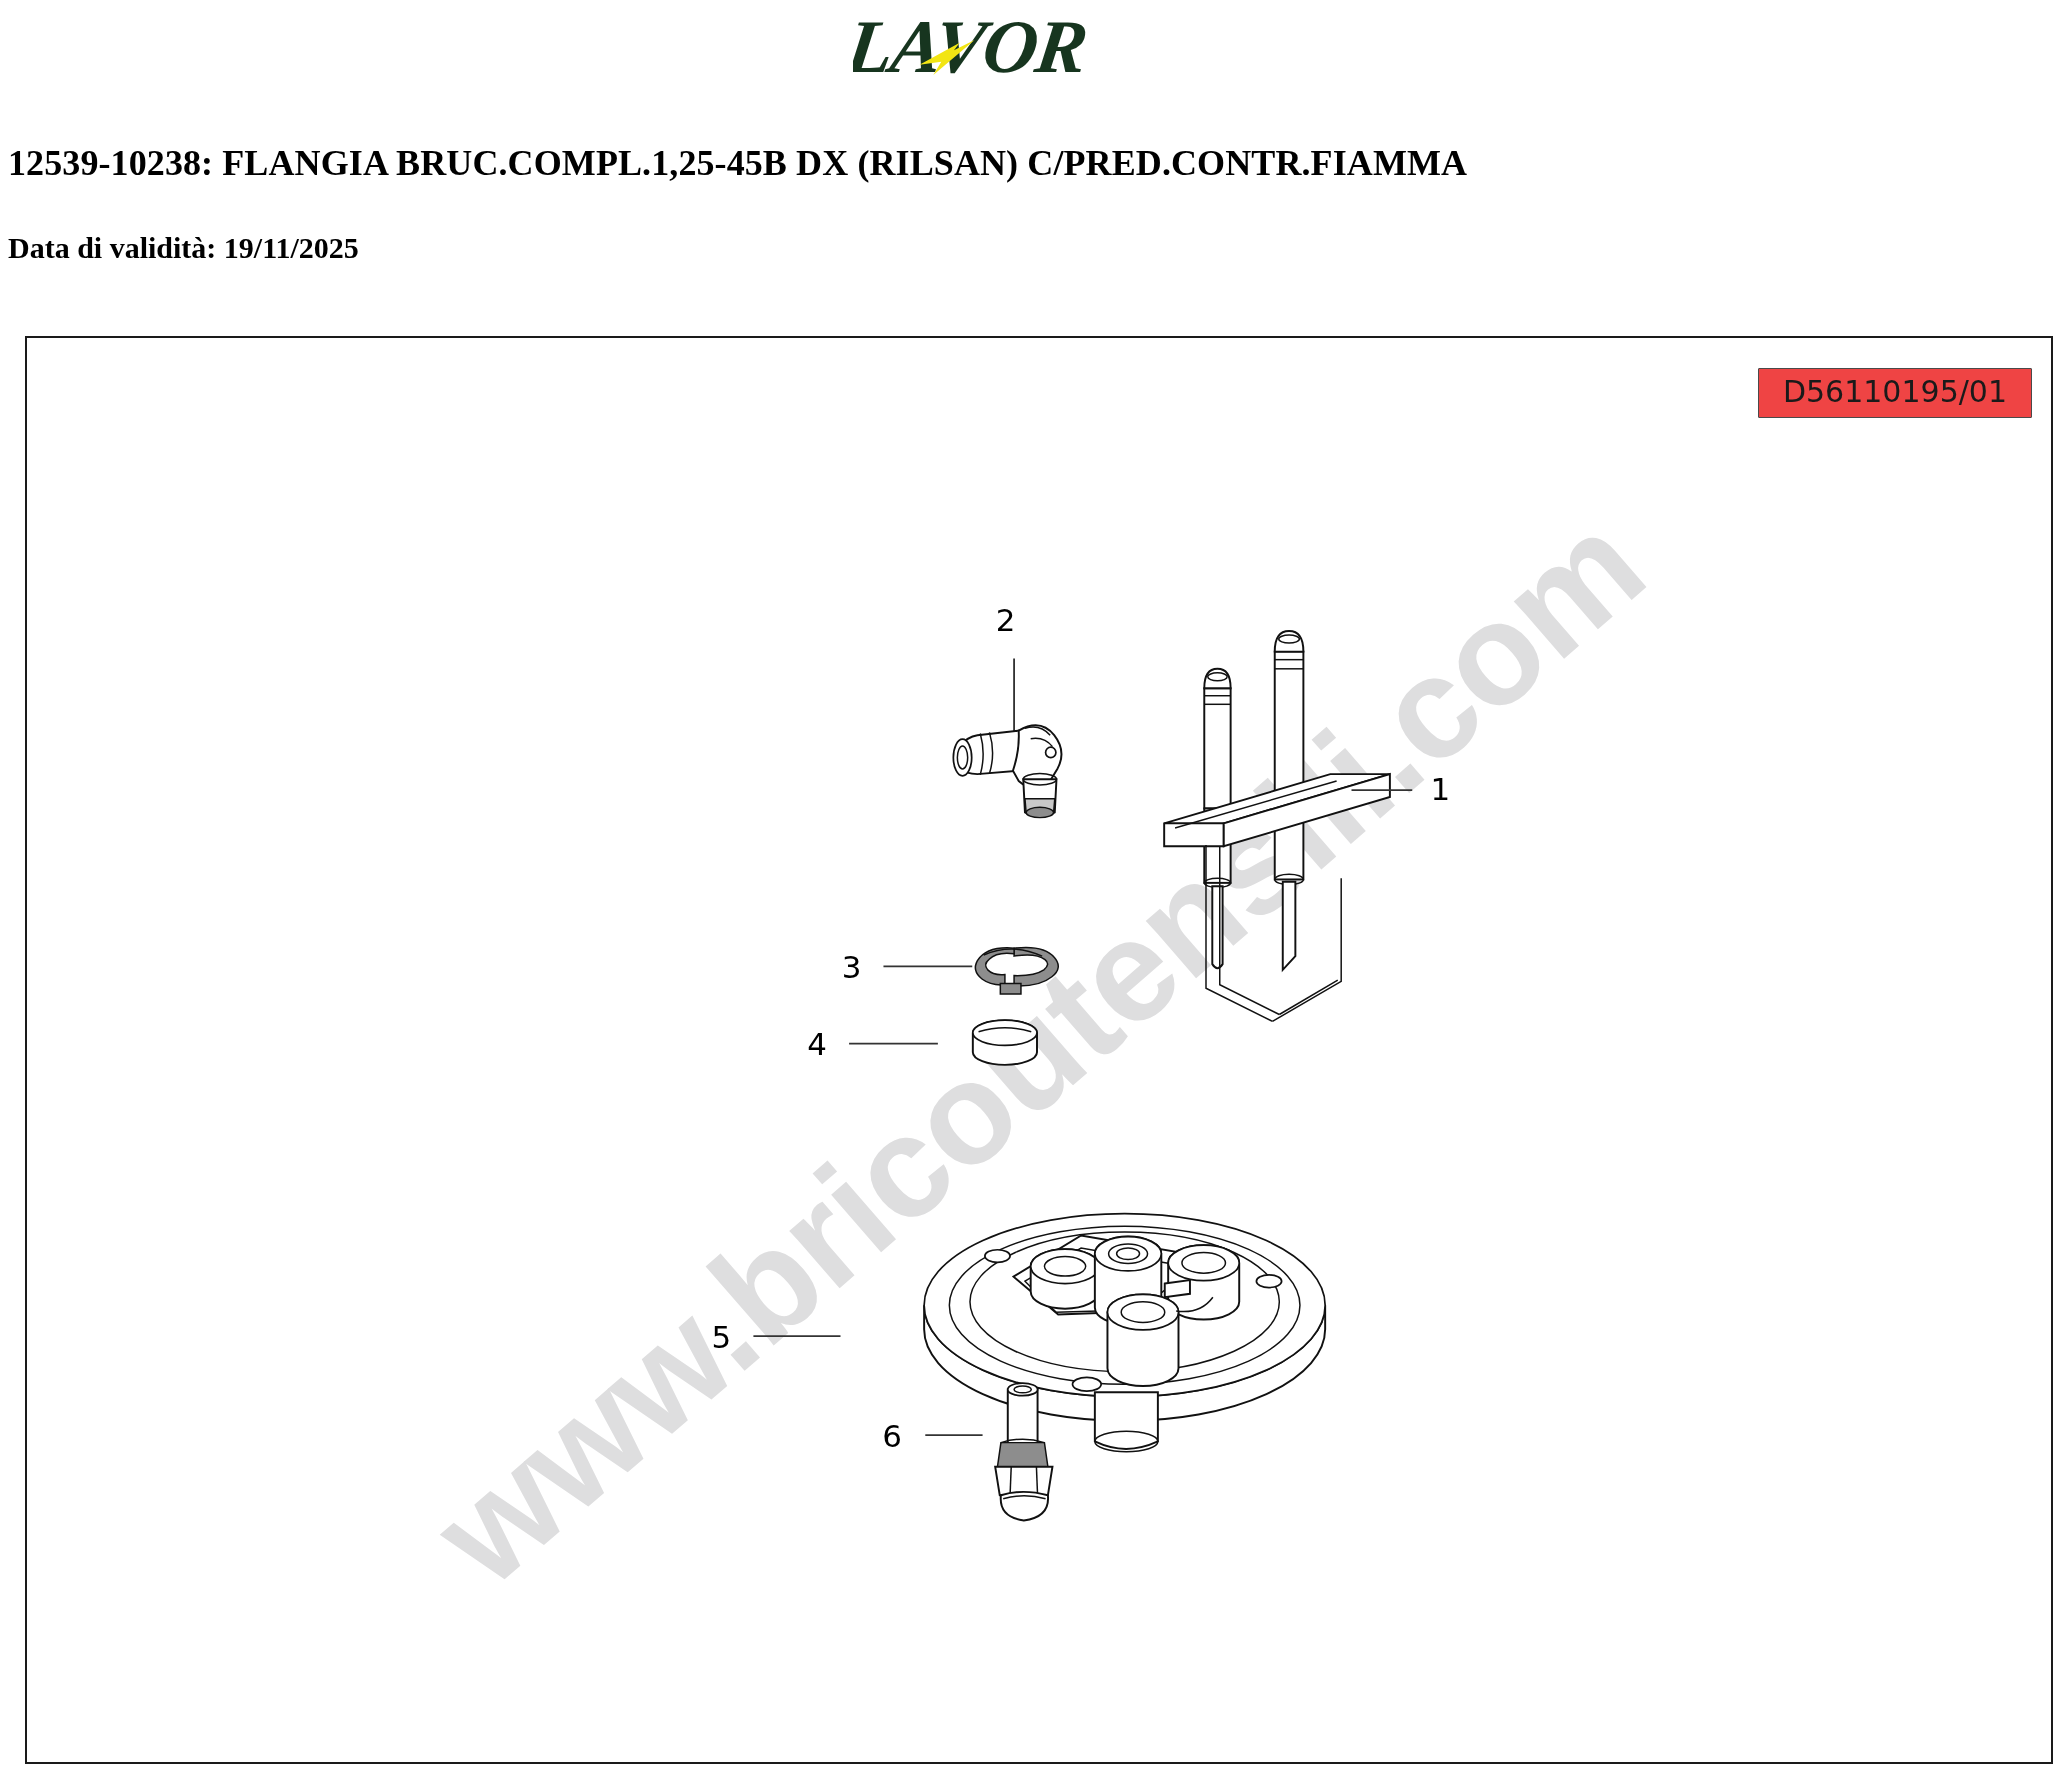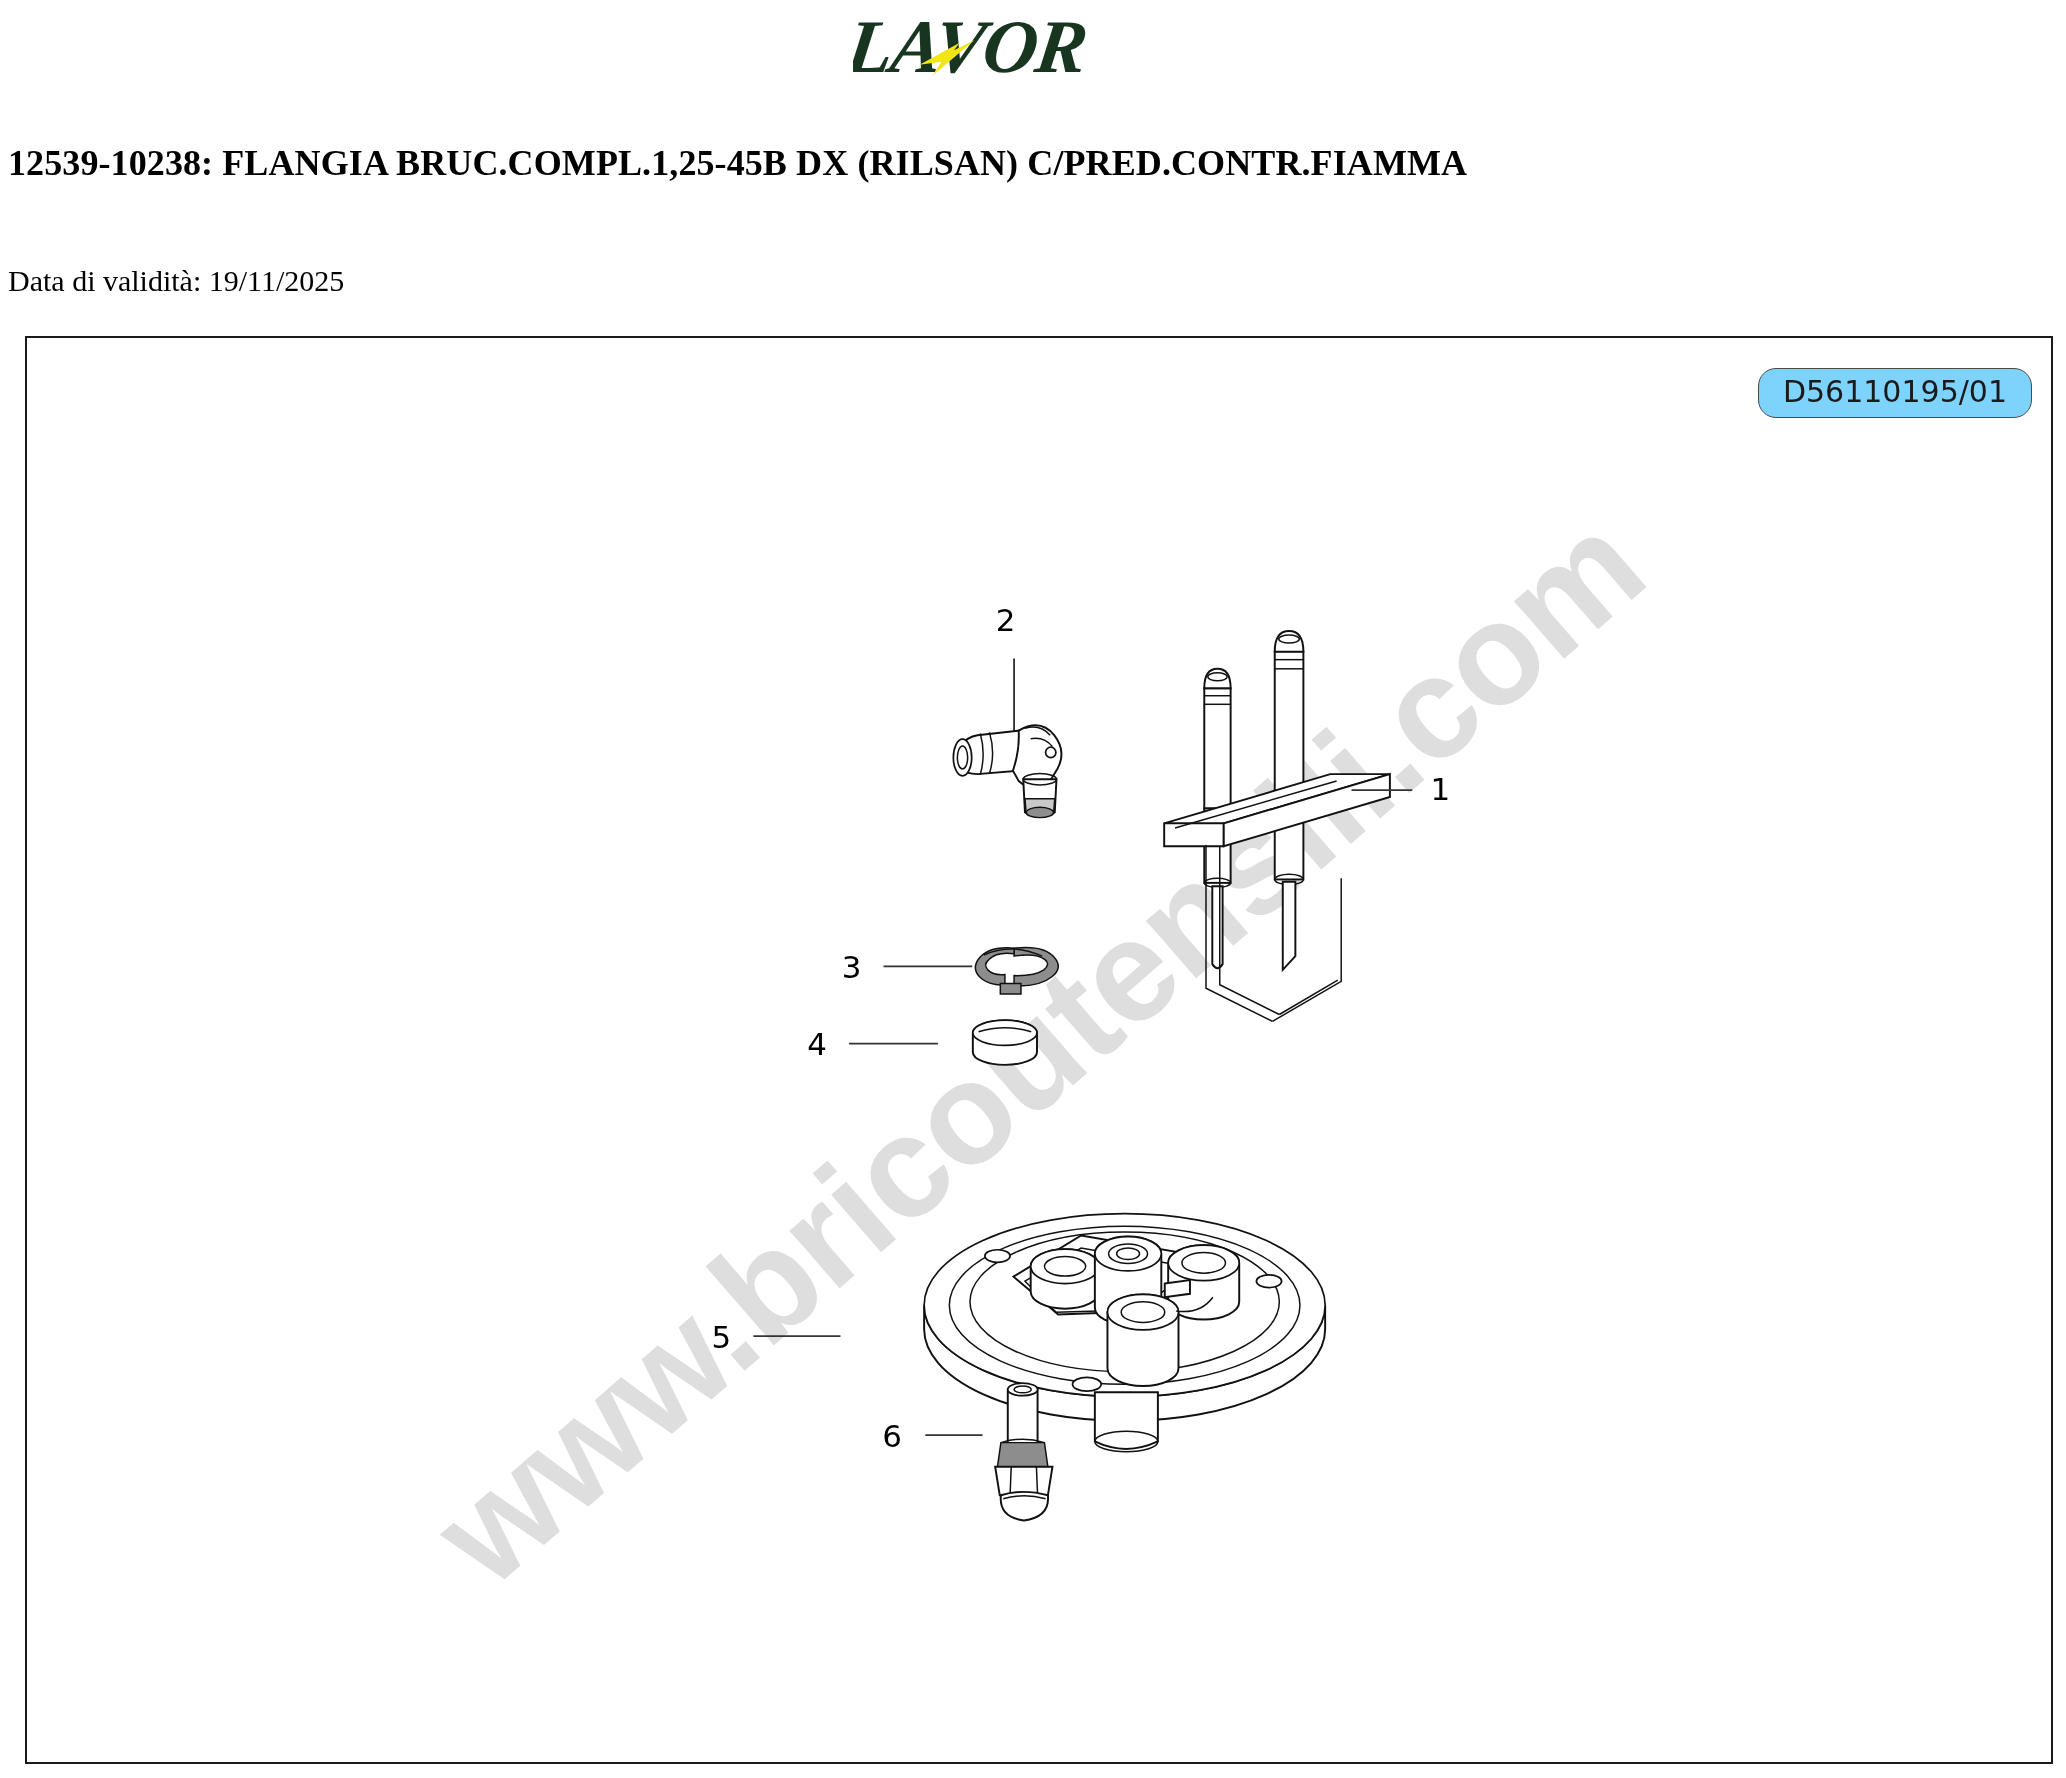--- a/index.html
+++ b/index.html
@@ -36,25 +36,24 @@
     color: #000000;
     white-space: nowrap;
     line-height: 1;
   }
 
   #validity-line {
     position: absolute;
     left: 8px;
     top: 233px;
     font-size: 30px;
-    font-weight: normal;
+    font-weight: bold;
     color: #000000;
     white-space: nowrap;
     line-height: 1;
-    margin-top: 33px;
   }
 
   
   #drawing-frame {
     position: absolute;
     left: 25px;
     top: 336px;
     width: 2028px;
     height: 1428px;
     border: 2.3px solid #1a1a1a;
@@ -87,22 +86,22 @@
     user-select: none;
   }
 
   
   #drawing-code-box {
     position: absolute;
     right: 19px;
     top: 30px;
     z-index: 5;
     border: 1.7px solid #4a4a4a;
-    border-radius: 18px;
-    background: #7dd3fc;
+    border-radius: 1px;
+    background: #ef4444;
     padding: 8px 24px 10.3px 24px;
     font-family: "DejaVu Sans", "Liberation Sans", sans-serif;
     font-size: 30px;
     color: #1a1a1a;
     line-height: 1;
     white-space: nowrap;
   }
 
   
   #parts-canvas {

